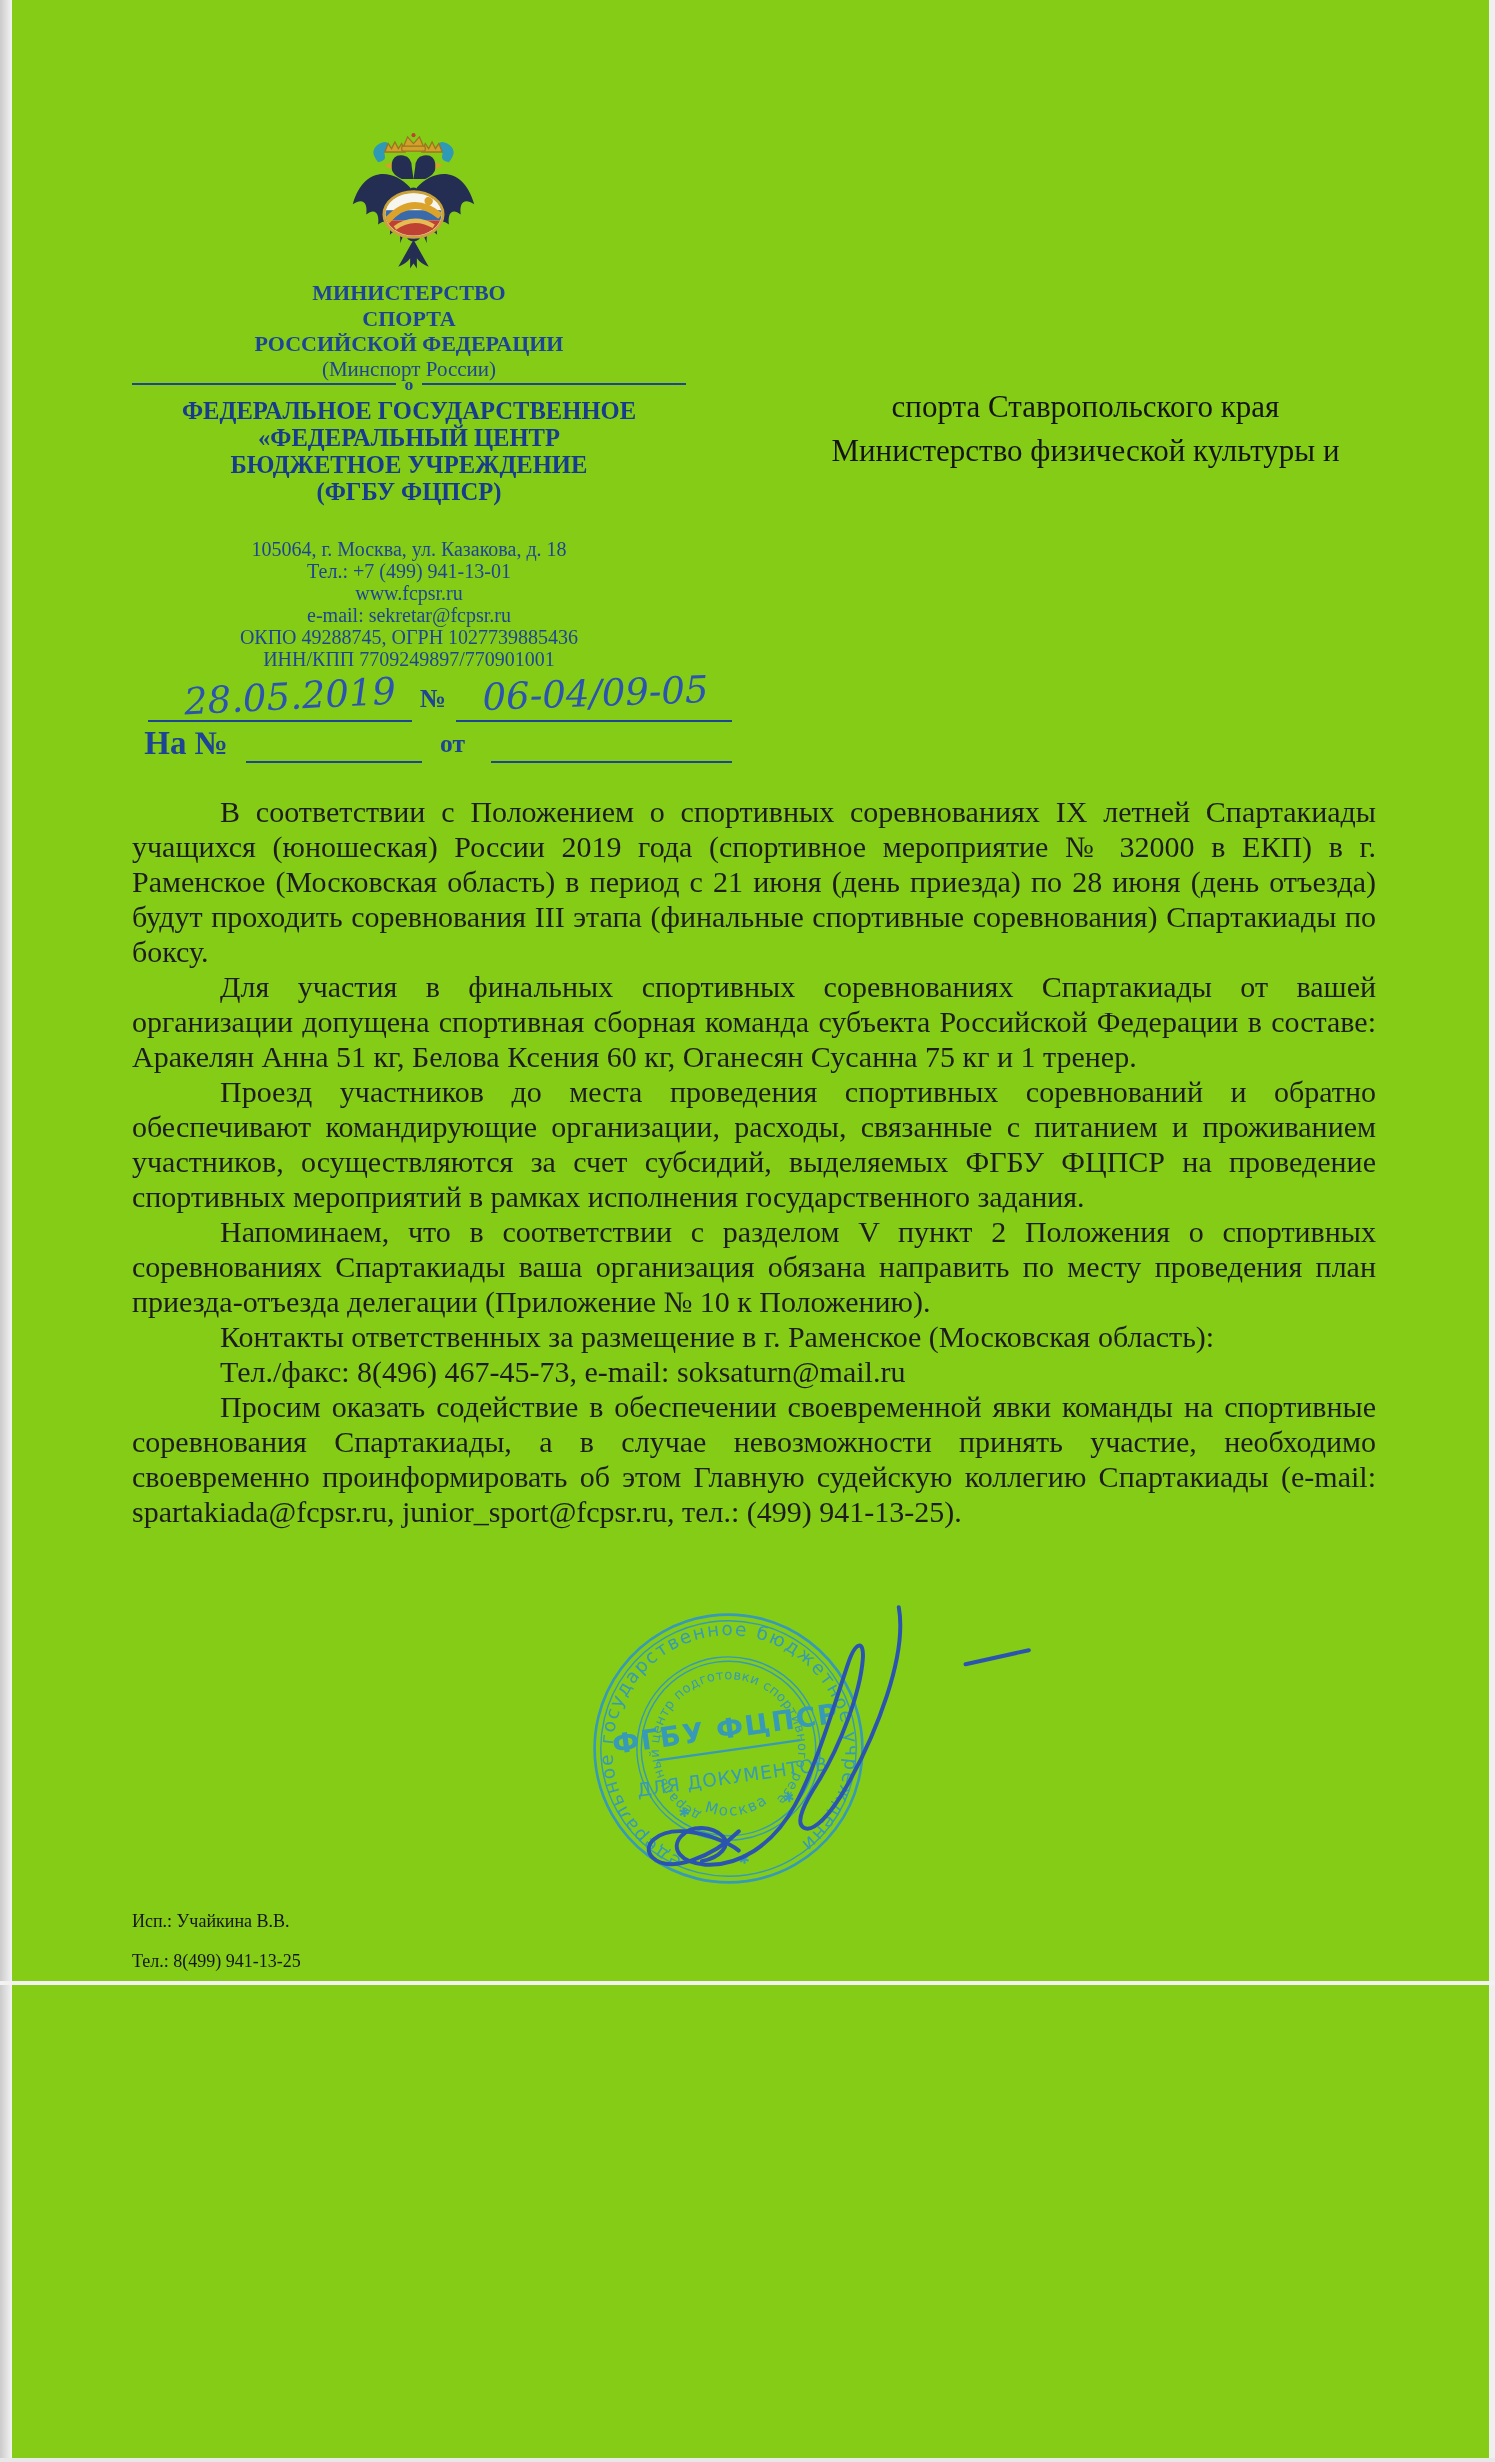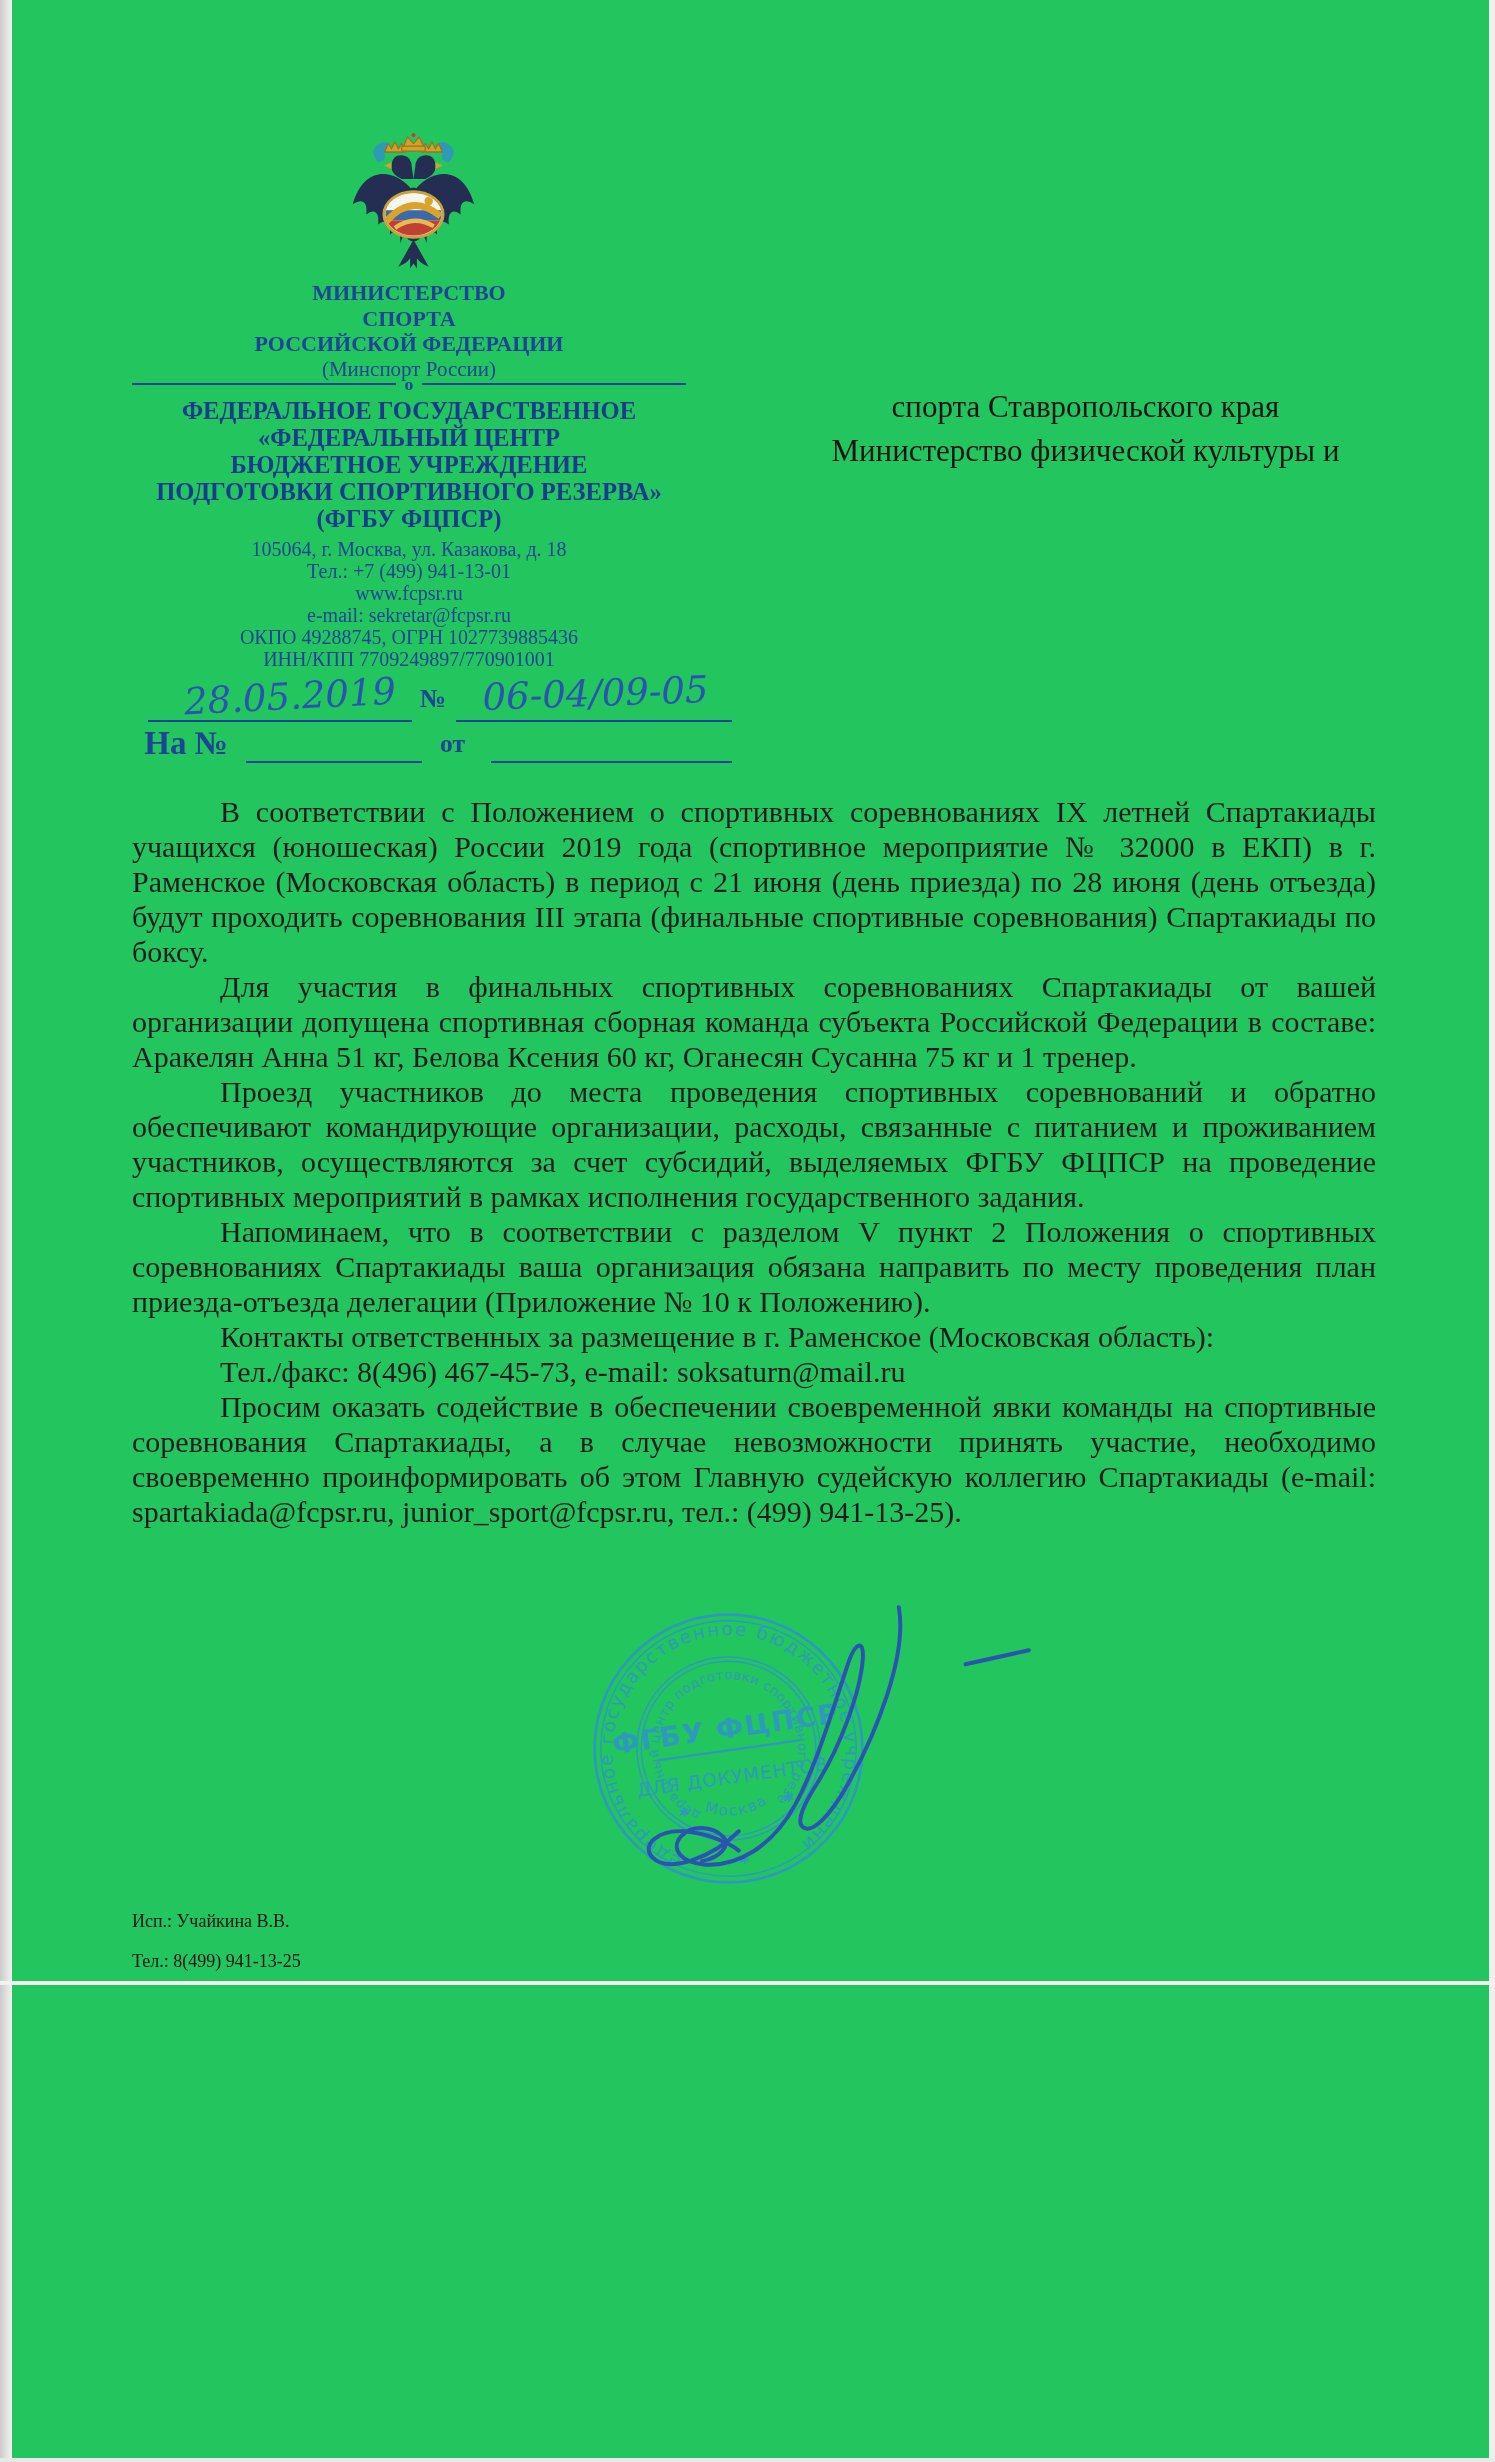--- a/index.html
+++ b/index.html
@@ -1,17 +1,17 @@
 <!DOCTYPE html>
 <html lang="ru" style="font-size:14px"><head>
 <meta charset="utf-8">
 <style>
   html,body{margin:0;padding:0;background:#ffffff;}
   .page{
-    position:relative;width:1495px;height:2462px;background:#22c55e;
+    position:relative;width:1495px;height:2462px;background:#84cc16;
     font-family:"Liberation Serif",serif;color:#1d1d1f;overflow:hidden;
   }
   
   .edge-left{position:absolute;left:0;top:0;width:12.3px;height:2462px;
     background:linear-gradient(to right,#cbcbcb,#f3f3f3);}
   .edge-right{position:absolute;right:0;top:0;width:6.2px;height:2462px;background:#efefef;}
   .edge-bottom{position:absolute;left:0;bottom:0;width:1495px;height:4.4px;background:#e8e8e8;}
   .crease{position:absolute;left:0;top:1981px;width:1495px;height:4.4px;background:#f2f2f2;}
 
   
@@ -128,21 +128,20 @@
   <div class="lh-divider">
     <div class="rule"></div>
     <div class="dot">о</div>
     <div class="rule"></div>
   </div>
 
   <div class="orgname">
     <div>ФЕДЕРАЛЬНОЕ ГОСУДАРСТВЕННОЕ</div>
     <div>«ФЕДЕРАЛЬНЫЙ ЦЕНТР</div>
     <div>БЮДЖЕТНОЕ УЧРЕЖДЕНИЕ</div>
-    <div>ПОДГОТОВКИ СПОРТИВНОГО РЕЗЕРВА»</div>
     <div>(ФГБУ ФЦПСР)</div>
   </div>
 
   <div class="contacts">
     <div>105064, г. Москва, ул. Казакова, д. 18</div>
     <div>Тел.: +7 (499) 941-13-01</div>
     <div>www.fcpsr.ru</div>
     <div>e-mail: sekretar@fcpsr.ru</div>
     <div>ОКПО 49288745, ОГРН 1027739885436</div>
     <div>ИНН/КПП 7709249897/770901001</div>

